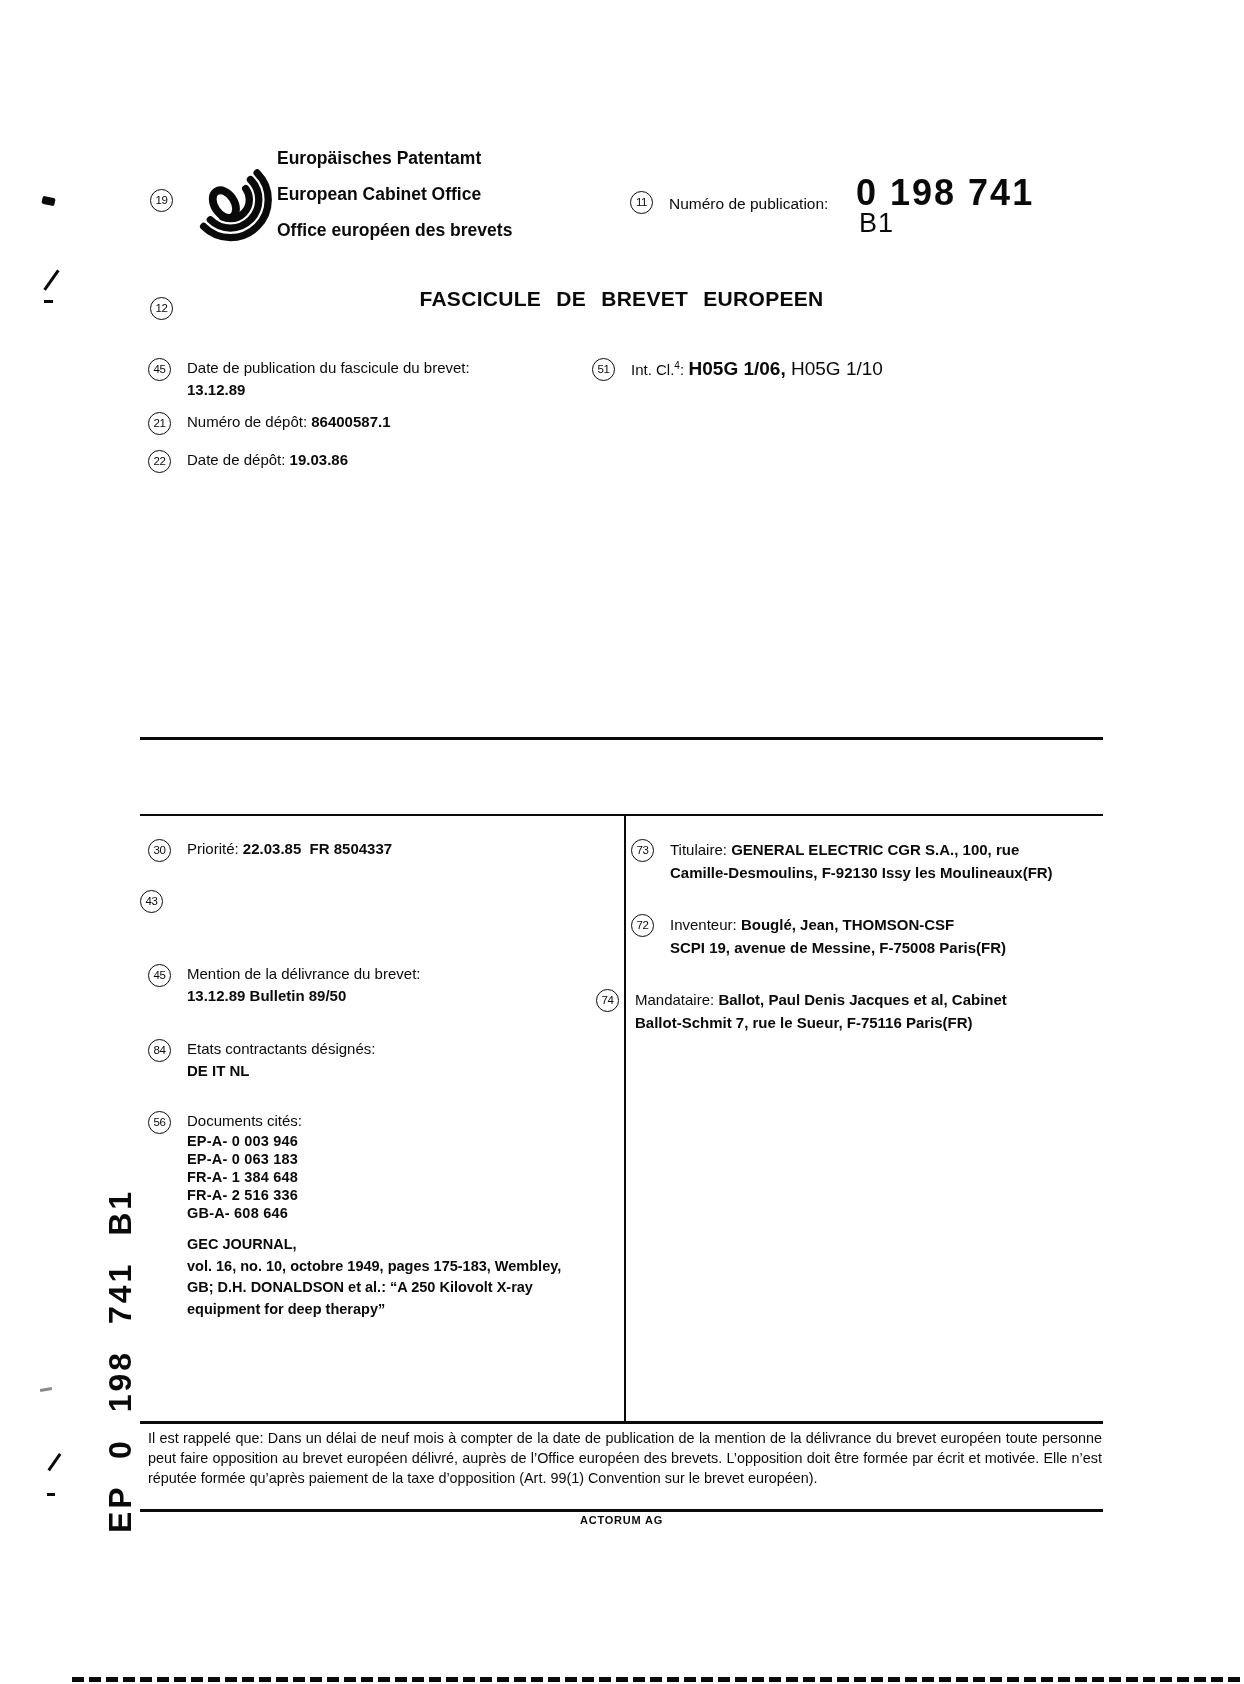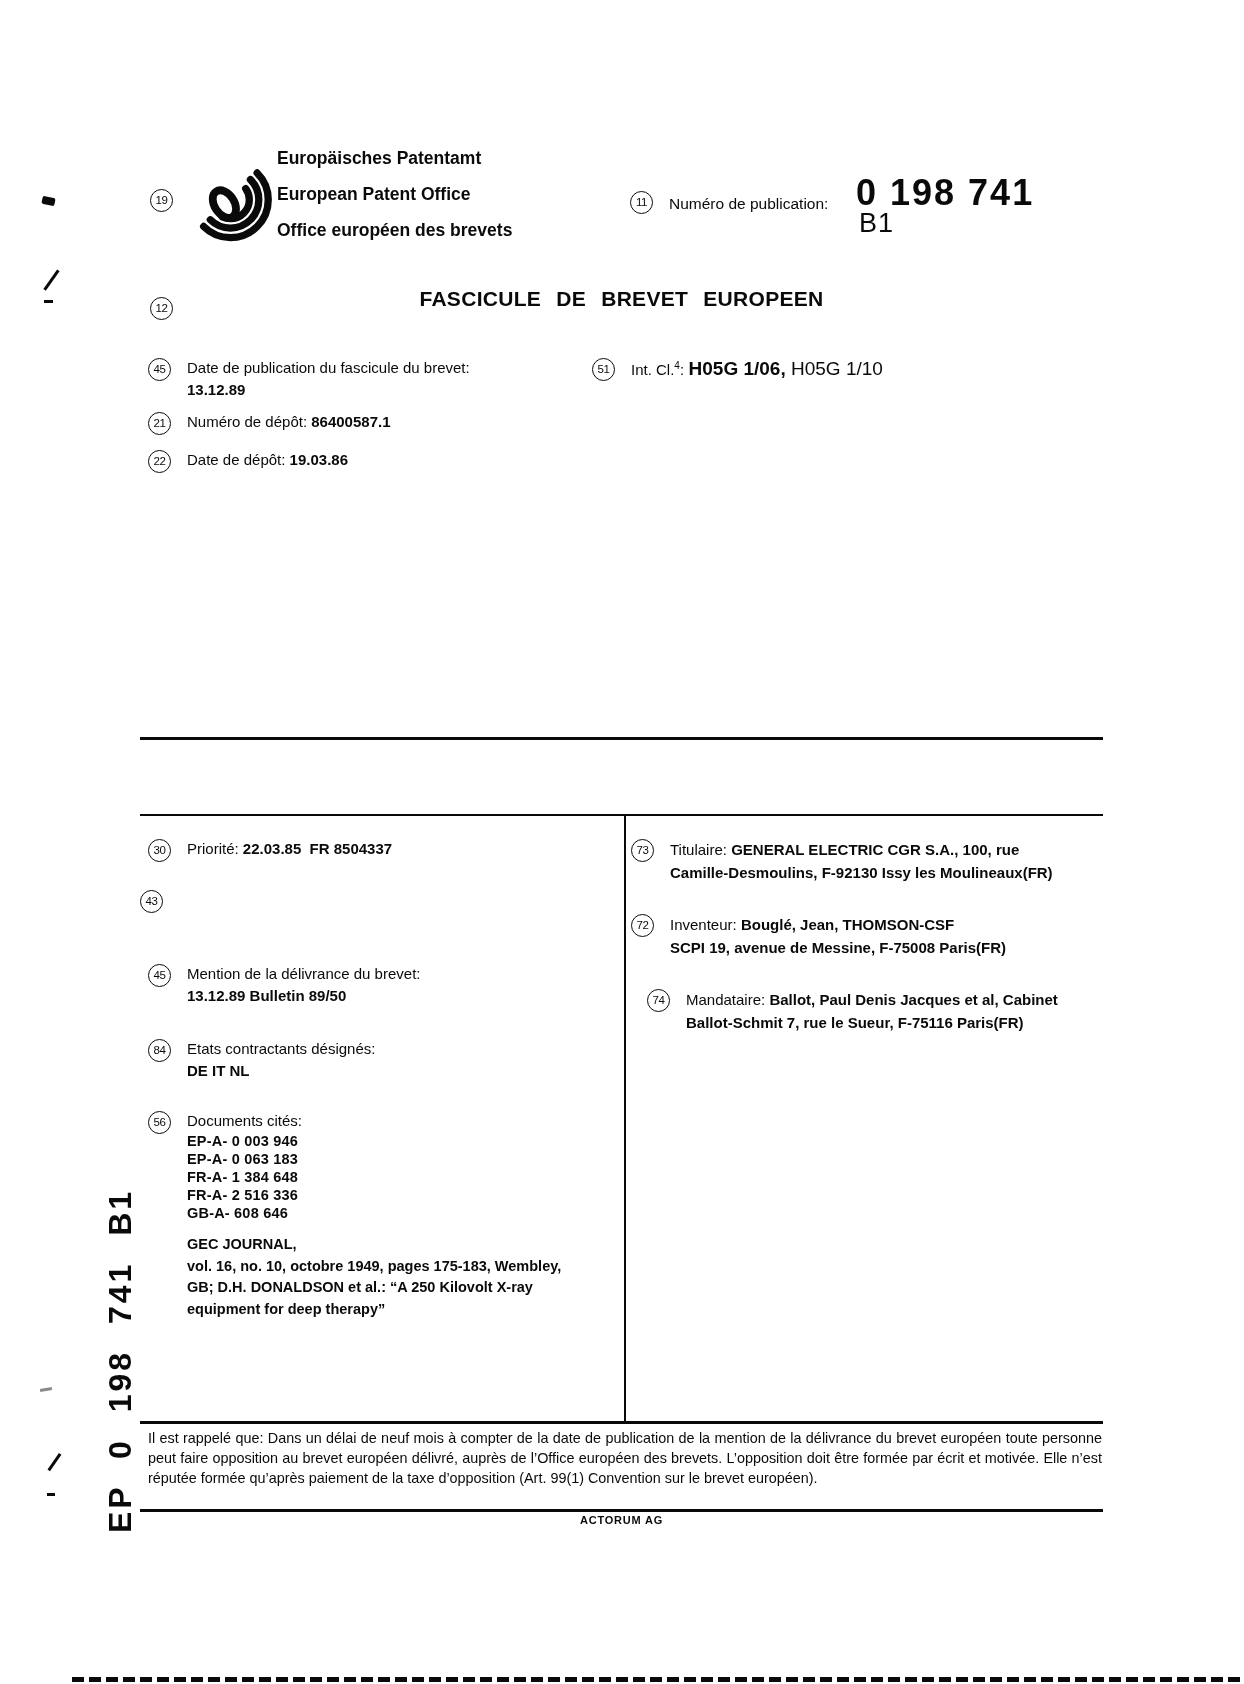--- a/index.html
+++ b/index.html
@@ -102,21 +102,21 @@
     <g fill="none" stroke="#0a0a0a" stroke-linecap="round">
       <ellipse cx="33" cy="57" rx="11.5" ry="17.5" stroke-width="9" transform="rotate(-33 33 57)"></ellipse>
       <circle cx="40" cy="52" r="22" stroke-width="8.5" pathLength="100" stroke-dasharray="42 58" stroke-dashoffset="10"></circle>
       <circle cx="40" cy="52" r="33" stroke-width="8.5" pathLength="100" stroke-dasharray="50 50" stroke-dashoffset="12.5"></circle>
       <circle cx="40" cy="52" r="44" stroke-width="8.5" pathLength="100" stroke-dasharray="50 50" stroke-dashoffset="12.5"></circle>
     </g>
   </svg>
 
   <div class="office">
     <div>Europäisches Patentamt</div>
-    <div>European Patent Office</div>
+    <div>European Cabinet Office</div>
     <div>Office européen des brevets</div>
   </div>
 
   <div class="pubrow">
     <span class="circ">11</span>
     <span class="publabel">Numéro de publication:</span>
   </div>
   <div class="pubnum">0 198 741</div>
   <div class="pubkind">B1</div>
 
@@ -220,21 +220,21 @@
 
   <div class="row" style="left:631px;top:913px;width:460px;">
     <span class="circ">72</span>
     <div class="lbl" style="line-height:23px;">
       <span>Inventeur:</span>
       <span class="b">Bouglé, Jean, THOMSON-CSF</span>
       <span class="b blk">SCPI 19, avenue de Messine, F-75008 Paris(FR)</span>
     </div>
   </div>
 
-  <div class="row" style="left:647px;top:988px;width:460px;gap:16px;">
+  <div class="row" style="left:596px;top:988px;width:460px;gap:16px;">
     <span class="circ">74</span>
     <div class="lbl" style="line-height:23px;">
       <span>Mandataire:</span>
       <span class="b">Ballot, Paul Denis Jacques et al, Cabinet</span>
       <span class="b blk">Ballot-Schmit 7, rue le Sueur, F-75116 Paris(FR)</span>
     </div>
   </div>
 
   <div class="side-id">EP 0 198 741 B1</div>
 

